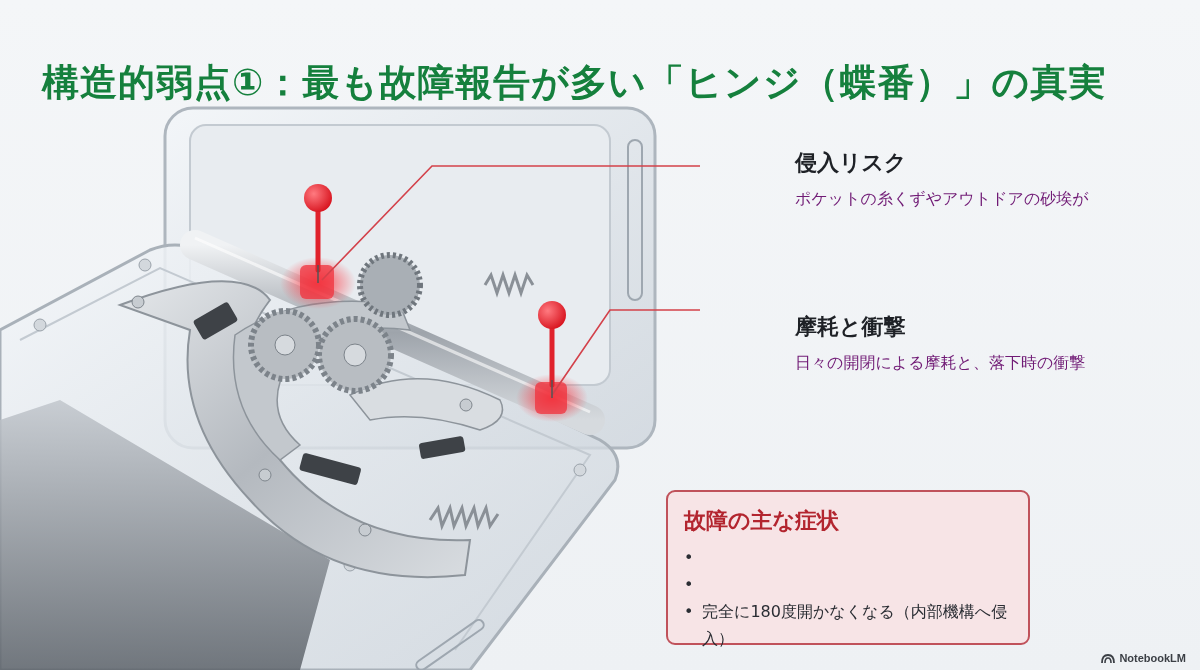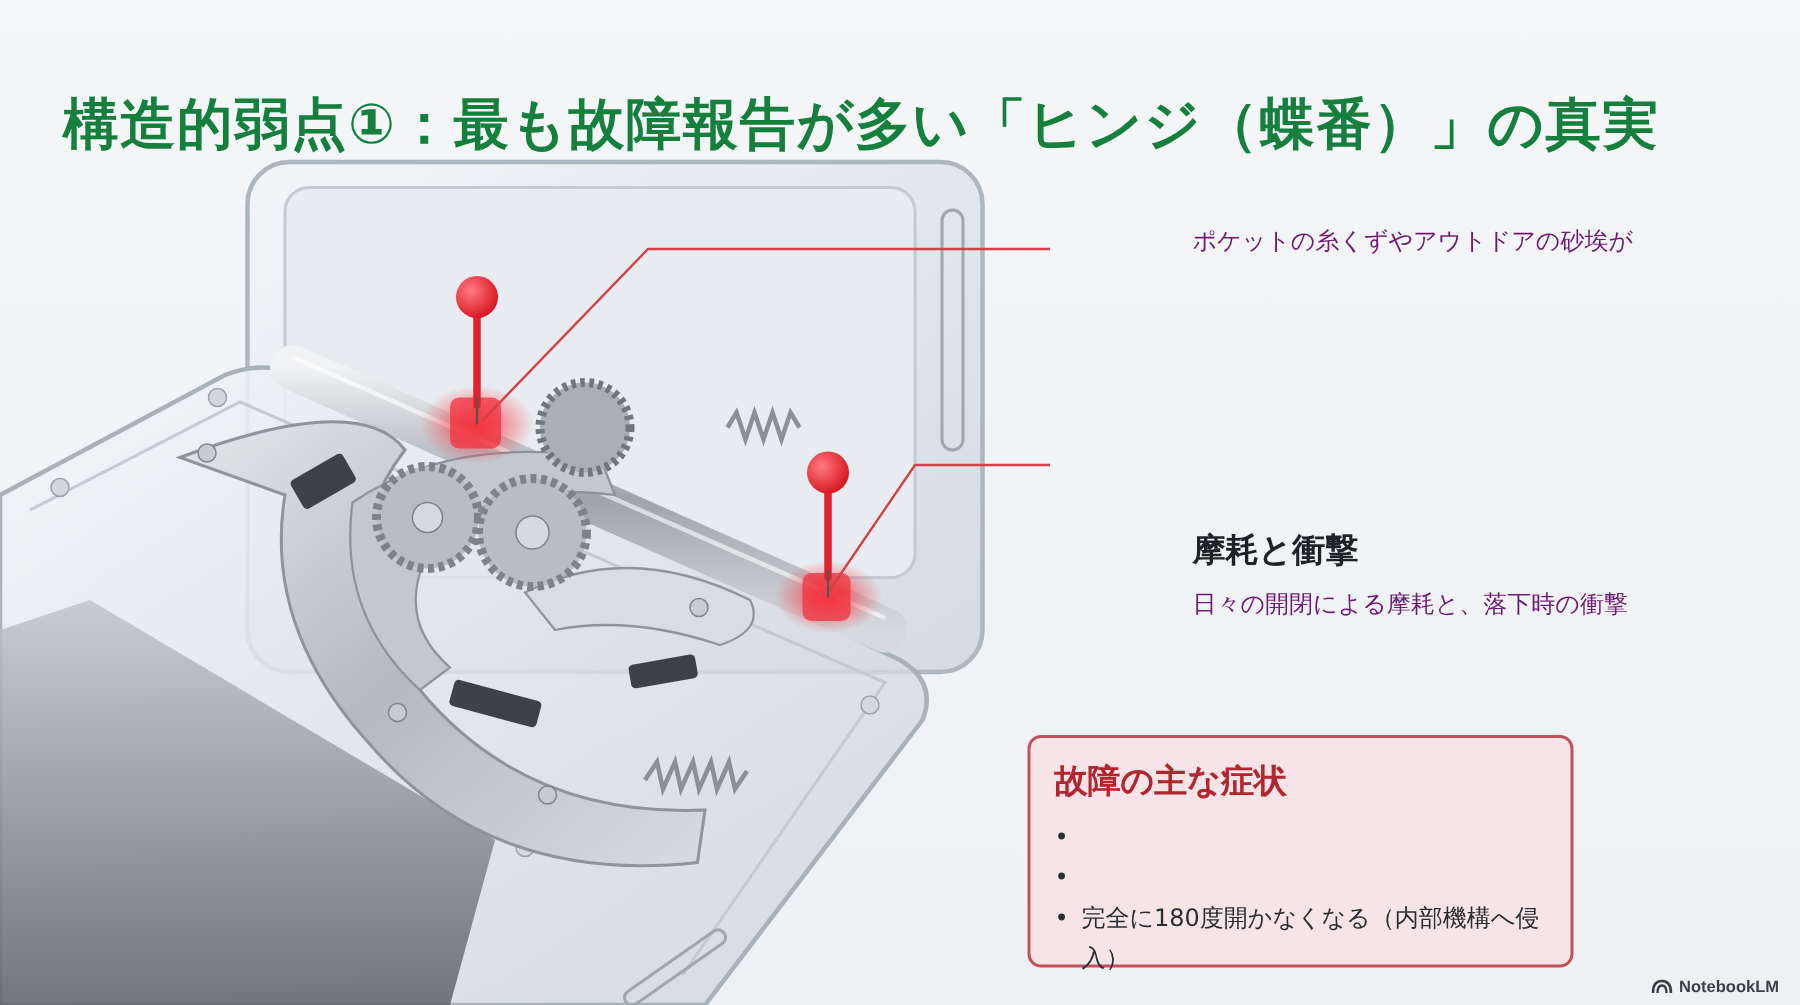--- a/index.html
+++ b/index.html
@@ -13,34 +13,34 @@
   .title {
     position:absolute; left:42px; top:34px;
     font-size:37px; font-weight:bold; letter-spacing:1px;
     color:#15803d; white-space:nowrap;margin-top:24px;
   }
   .illustration { position:absolute; left:0; top:100px; width:700px; height:570px; }
   .callout { position:absolute; left:795px; width:390px; }
   .callout h2 { font-size:22px; font-weight:bold; color:#1e2126; margin-bottom:8px; }
   .callout p { font-size:16px; line-height:26px; color:#701a75; }
   #callout-1 { top:148px; }
-  #callout-2 { top:312px;margin-top:40px; }
+  #callout-2 { top:312px; }
   .symptom-box {
-    position:absolute; left:685px; top:490px; width:364px; height:155px;
+    position:absolute; left:666px; top:490px; width:364px; height:155px;
     border:2px solid #c0525b; border-radius:9px;
     background:#f7e4e6;
     padding:14px 16px;
   }
   .symptom-box h3 { font-size:22px; font-weight:bold; color:#b3252f; margin-bottom:8px; }
   .symptom-box ul { list-style:none; }
   .symptom-box li { font-size:16px; line-height:27px; color:#2a2d33; display:flex; }
   .bullet { width:18px; flex:none; }
   .brand {
     position:absolute; right:14px; bottom:6px;
-    font-size:11px; color:#3b3f45; display:flex; align-items:flex-start; gap:4px;
+    font-size:11px; color:#3b3f45; display:flex; align-items:flex-end; gap:4px;
     font-family:"Liberation Sans", sans-serif; font-weight:bold;
   }
 </style>
 </head>
 <body>
 
 <div class="title">構造的弱点①：最も故障報告が多い「ヒンジ（蝶番）」の真実</div>
 
 <svg class="illustration" viewBox="0 100 700 570" xmlns="http://www.w3.org/2000/svg">
   <defs>
@@ -141,20 +141,21 @@
     <circle cx="318" cy="198" r="14" fill="url(#pinhead)"></circle>
   </g>
   <g>
     <line x1="552" y1="322" x2="552" y2="385" stroke="#e0222c" stroke-width="5" stroke-linecap="round"></line>
     <line x1="552" y1="380" x2="552" y2="398" stroke="#555" stroke-width="1.5"></line>
     <circle cx="552" cy="315" r="14" fill="url(#pinhead)"></circle>
   </g>
 </svg>
 
 <div class="callout" id="callout-1">
+  <h2>侵入リスク</h2>
   <p>ポケットの糸くずやアウトドアの砂埃が</p>
 </div>
 
 <div class="callout" id="callout-2">
   <h2>摩耗と衝撃</h2>
   <p>日々の開閉による摩耗と、落下時の衝撃</p>
 </div>
 
 <div class="symptom-box">
   <h3>故障の主な症状</h3>

